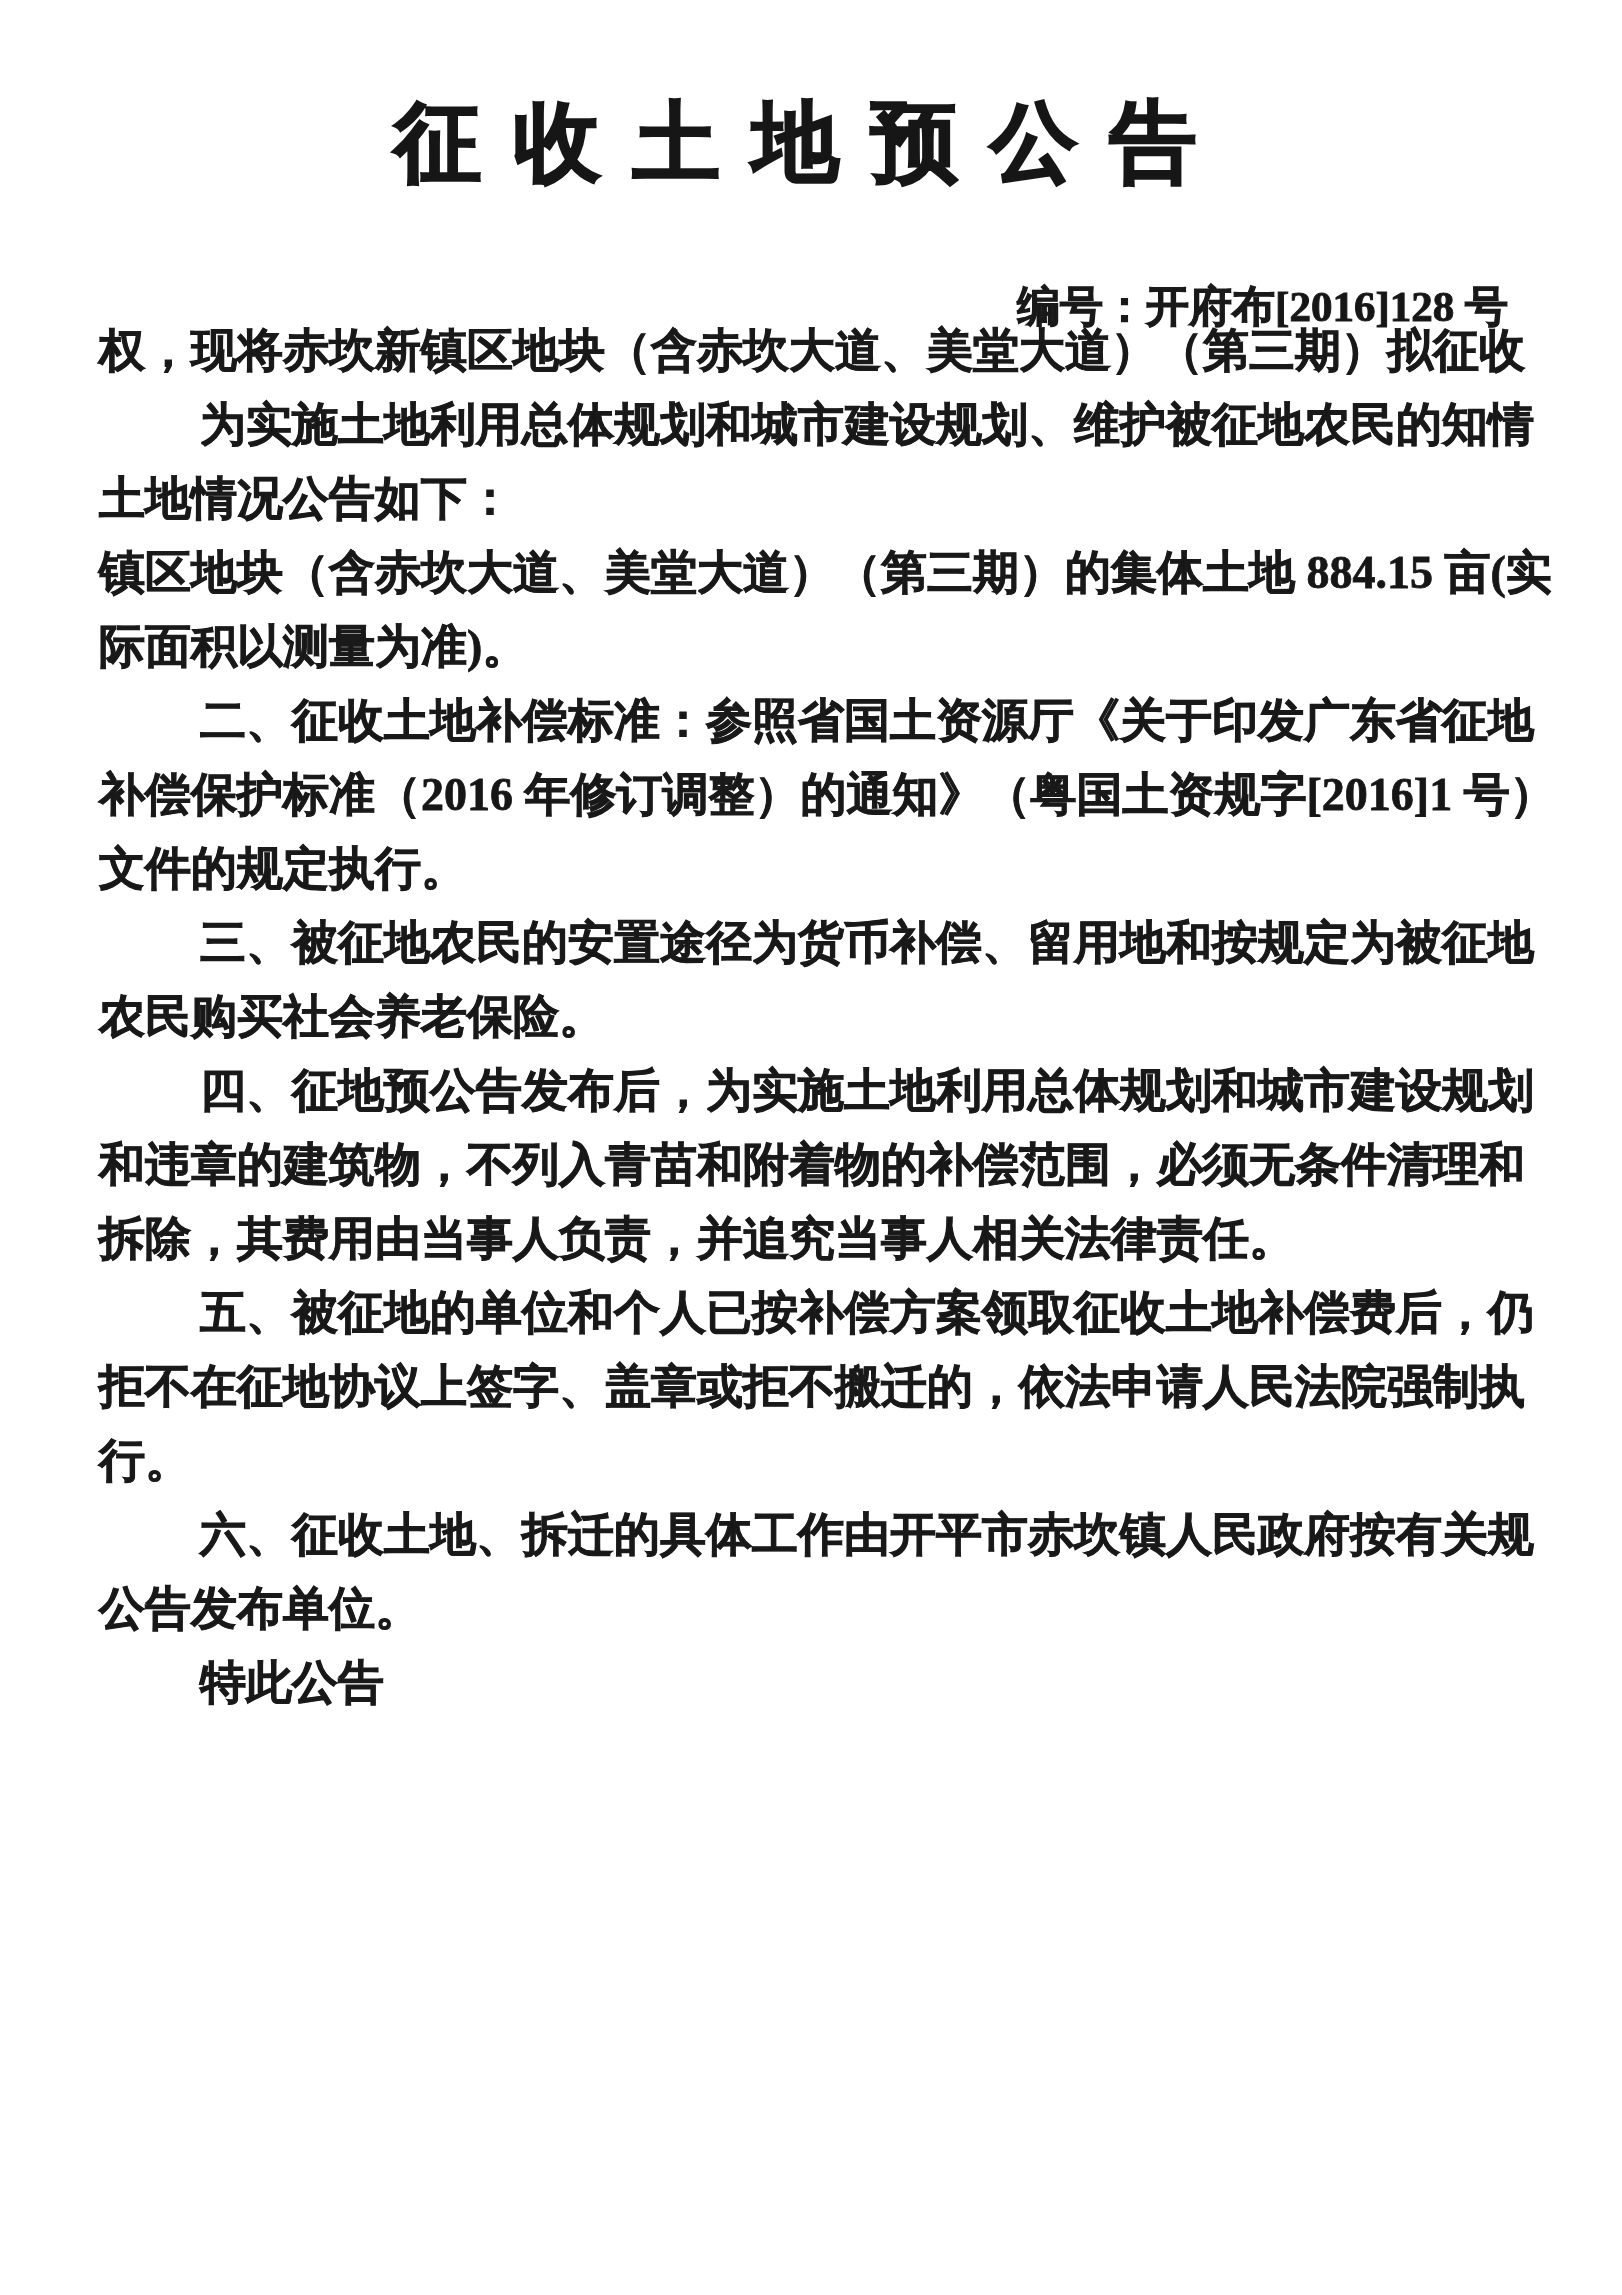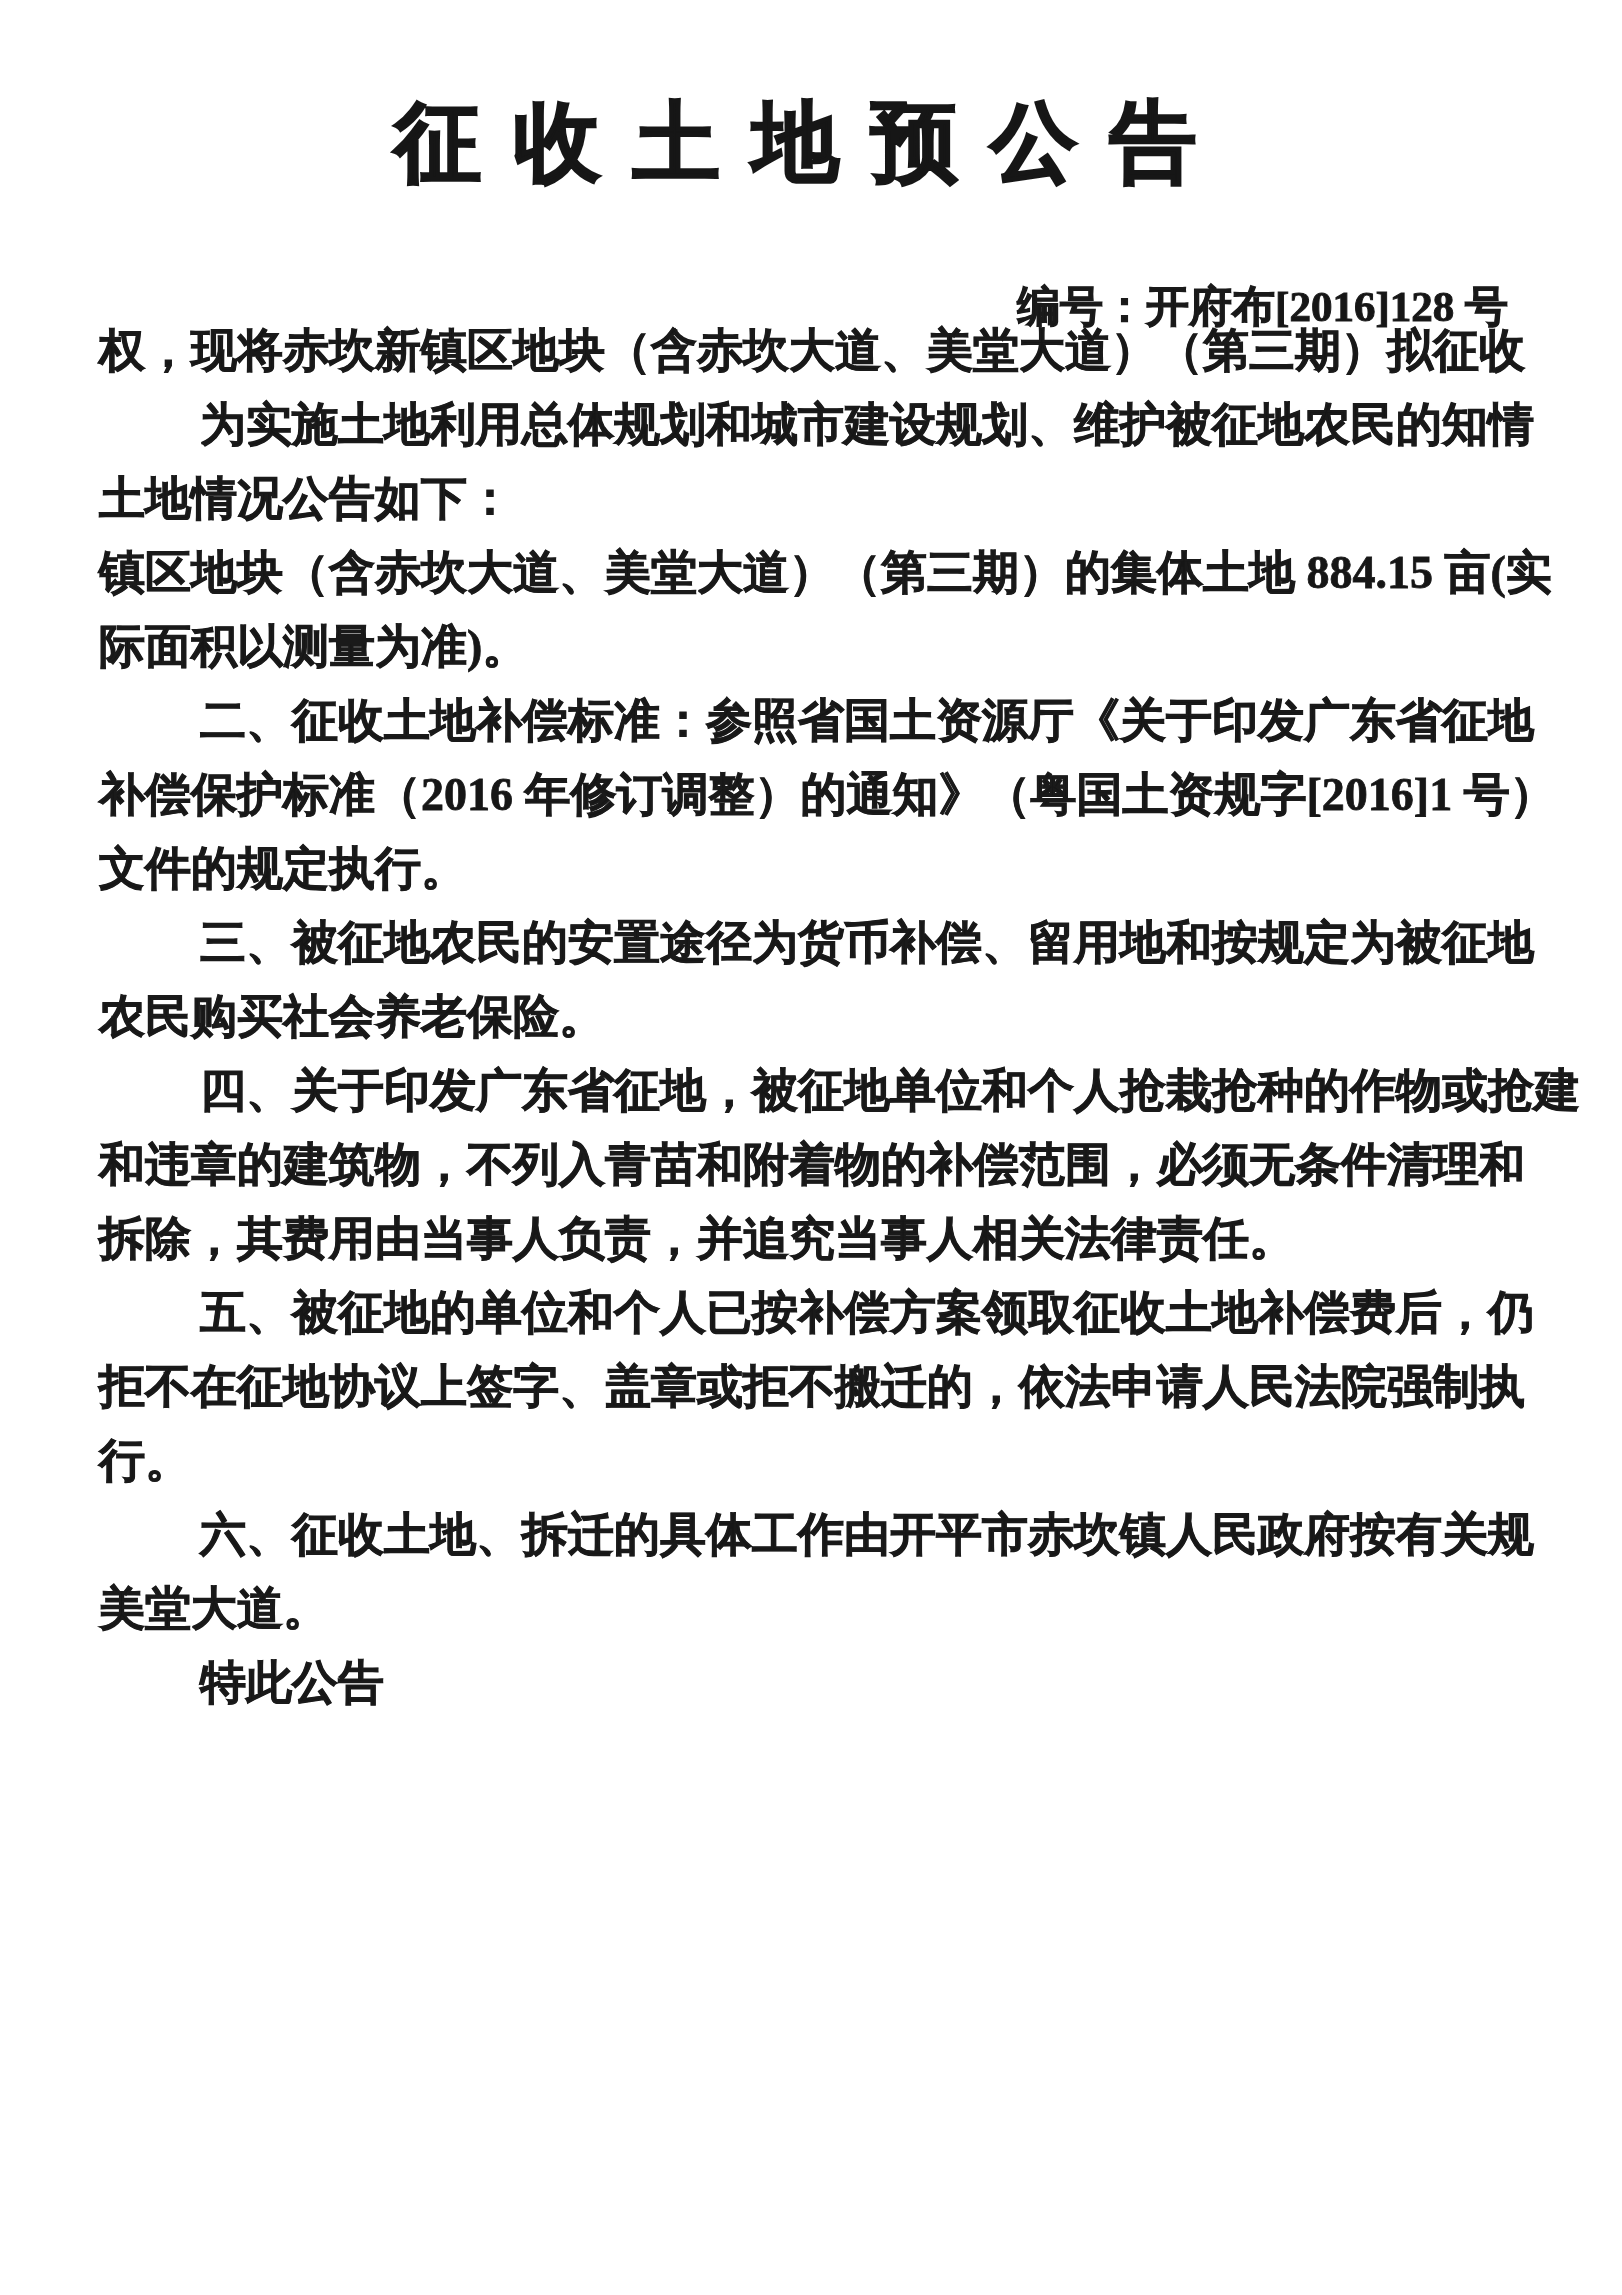--- a/index.html
+++ b/index.html
@@ -113,28 +113,28 @@
       <div class="body-line">权，现将赤坎新镇区地块（含赤坎大道、美堂大道）（第三期）拟征收</div>
       <div class="body-line indent">为实施土地利用总体规划和城市建设规划、维护被征地农民的知情</div>
       <div class="body-line">土地情况公告如下：</div>
       <div class="body-line">镇区地块（含赤坎大道、美堂大道）（第三期）的集体土地 884.15 亩(实</div>
       <div class="body-line">际面积以测量为准)。</div>
       <div class="body-line indent">二、征收土地补偿标准：参照省国土资源厅《关于印发广东省征地</div>
       <div class="body-line">补偿保护标准（2016 年修订调整）的通知》（粤国土资规字[2016]1 号）</div>
       <div class="body-line">文件的规定执行。</div>
       <div class="body-line indent">三、被征地农民的安置途径为货币补偿、留用地和按规定为被征地</div>
       <div class="body-line">农民购买社会养老保险。</div>
-      <div class="body-line indent">四、关于印发广东省征地，被征地单位和个人抢栽抢种的作物或抢建</div>
+      <div class="body-line indent">四、征地预公告发布后，为实施土地利用总体规划和城市建设规划</div>
       <div class="body-line">和违章的建筑物，不列入青苗和附着物的补偿范围，必须无条件清理和</div>
       <div class="body-line">拆除，其费用由当事人负责，并追究当事人相关法律责任。</div>
       <div class="body-line indent">五、被征地的单位和个人已按补偿方案领取征收土地补偿费后，仍</div>
       <div class="body-line">拒不在征地协议上签字、盖章或拒不搬迁的，依法申请人民法院强制执</div>
       <div class="body-line">行。</div>
       <div class="body-line indent">六、征收土地、拆迁的具体工作由开平市赤坎镇人民政府按有关规</div>
-      <div class="body-line">美堂大道。</div>
+      <div class="body-line">公告发布单位。</div>
       <div class="body-line indent">特此公告</div>
       <div class="body-line indent">附：征地红线图</div>
     </div>
 
   <div class="seal seal-1">
     <span class="seal-star"></span>
   <span class="seal-char" style="left: 43px; top: 166px; font-size: 32px; color: rgb(134, 134, 134); opacity: 0.92; transform: translate(-50%, -50%) rotate(-122deg);">开</span>
       <span class="seal-char" style="left: 30px; top: 114px; font-size: 32px; color: rgb(134, 134, 134); opacity: 0.92; transform: translate(-50%, -50%) rotate(-87deg);">平</span>
       <span class="seal-char" style="left: 49px; top: 64px; font-size: 32px; color: rgb(134, 134, 134); opacity: 0.92; transform: translate(-50%, -50%) rotate(-52deg);">市</span>
       <span class="seal-char" style="left: 93px; top: 34px; font-size: 32px; color: rgb(134, 134, 134); opacity: 0.92; transform: translate(-50%, -50%) rotate(-17deg);">国</span>

